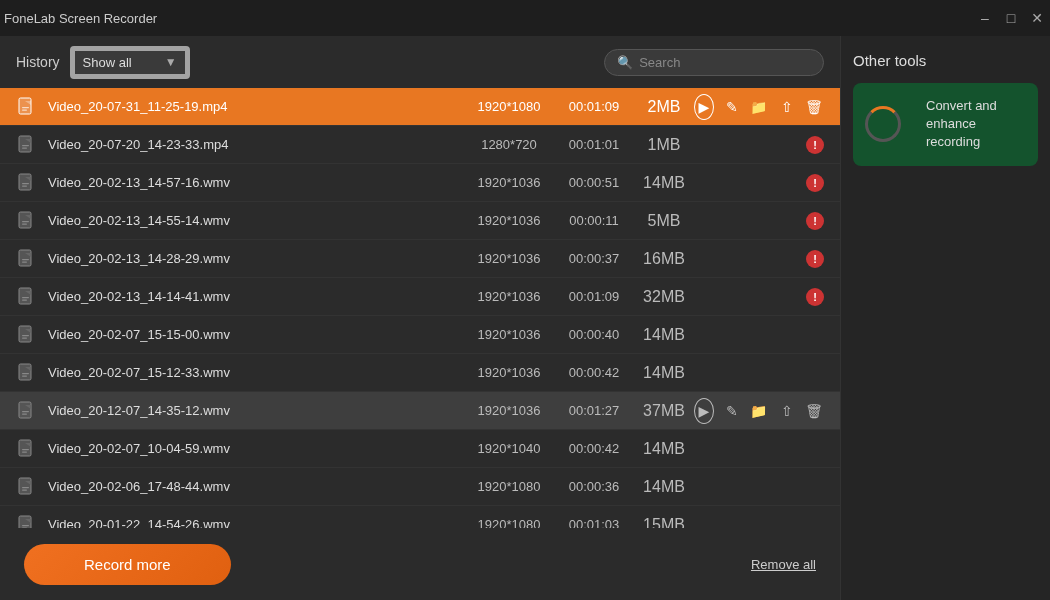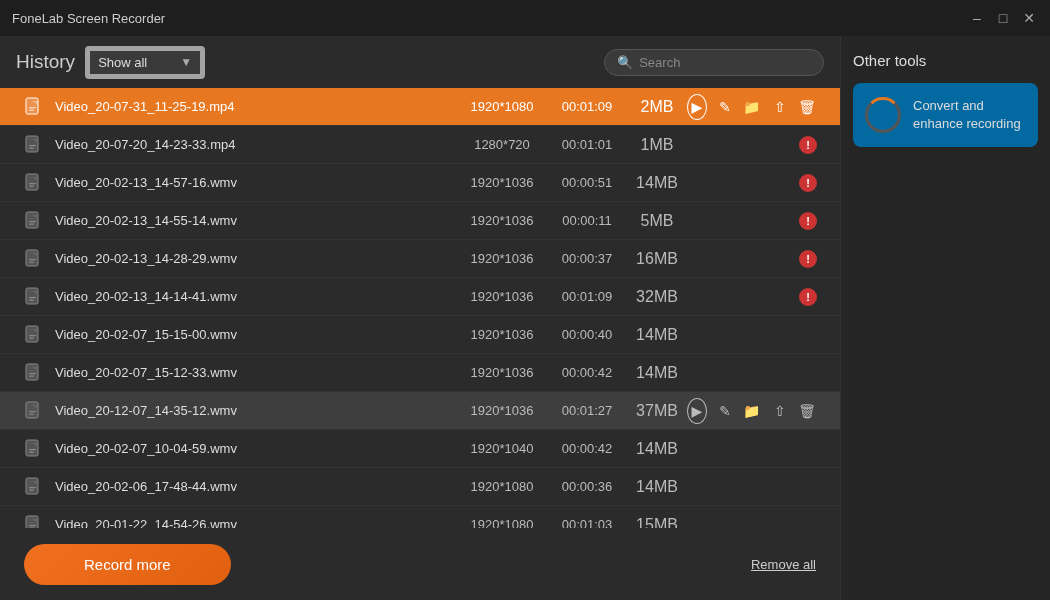--- a/index.html
+++ b/index.html
@@ -12,21 +12,21 @@
       overflow: hidden;
       display: flex;
       flex-direction: column;
     }
     .titlebar {
       background: #1e1e1e;
       height: 36px;
       display: flex;
       align-items: center;
       justify-content: space-between;
-      padding: 0 12px;
+      padding: 0 4px;
       flex-shrink: 0;
     }
     .titlebar-title {
       font-size: 13px;
       color: #cccccc;
     }
     .titlebar-controls {
       display: flex;
       gap: 8px;
     }
@@ -57,21 +57,21 @@
     .toolbar {
       height: 52px;
       display: flex;
       align-items: center;
       justify-content: space-between;
       padding: 0 16px;
       background: #2b2b2b;
       flex-shrink: 0;
     }
     .history-label {
-      font-size: 19px;
+      font-size: 14px;
       color: #cccccc;
       margin-right: 10px;
     }
     .dropdown {
       display: flex;
       align-items: center;
       background: #3a3a3a;
       border: 5px solid #a3a3a3;
       border-radius: 4px;
       padding: 4px 8px;
@@ -110,21 +110,21 @@
       overflow-y: auto;
       background: #2b2b2b;
     }
     .list-container::-webkit-scrollbar { width: 6px; }
     .list-container::-webkit-scrollbar-track { background: #2b2b2b; }
     .list-container::-webkit-scrollbar-thumb { background: #555; border-radius: 3px; }
     .list-row {
       display: flex;
       align-items: center;
       height: 38px;
-      padding: 0 23px;
+      padding: 0 16px;
       border-bottom: 1px solid #333;
       cursor: pointer;
       transition: background 0.1s;
     }
     .list-row.selected { background: #e87722; }
     .list-row.hovered-row { background: #3e3e3e; }
     .row-icon {
       width: 22px;
       height: 22px;
       margin-right: 10px;
@@ -236,26 +236,26 @@
       flex-direction: column;
       padding: 16px 12px;
       border-left: 1px solid #333;
     }
     .other-tools-title {
       font-size: 15px;
       color: #ddd;
       margin-bottom: 14px;
     }
     .tool-card {
-      background: #0369a1;
+      background: #14532d;
       border-radius: 8px;
       padding: 14px 12px;
       display: flex;
       align-items: center;
-      gap: 12px;
+      gap: 25px;
       cursor: pointer;
     }
     .tool-label {
       font-size: 13px;
       color: #ddd;
       line-height: 1.4;
     }
     .spinning-icon {
       width: 36px;
       height: 36px;

